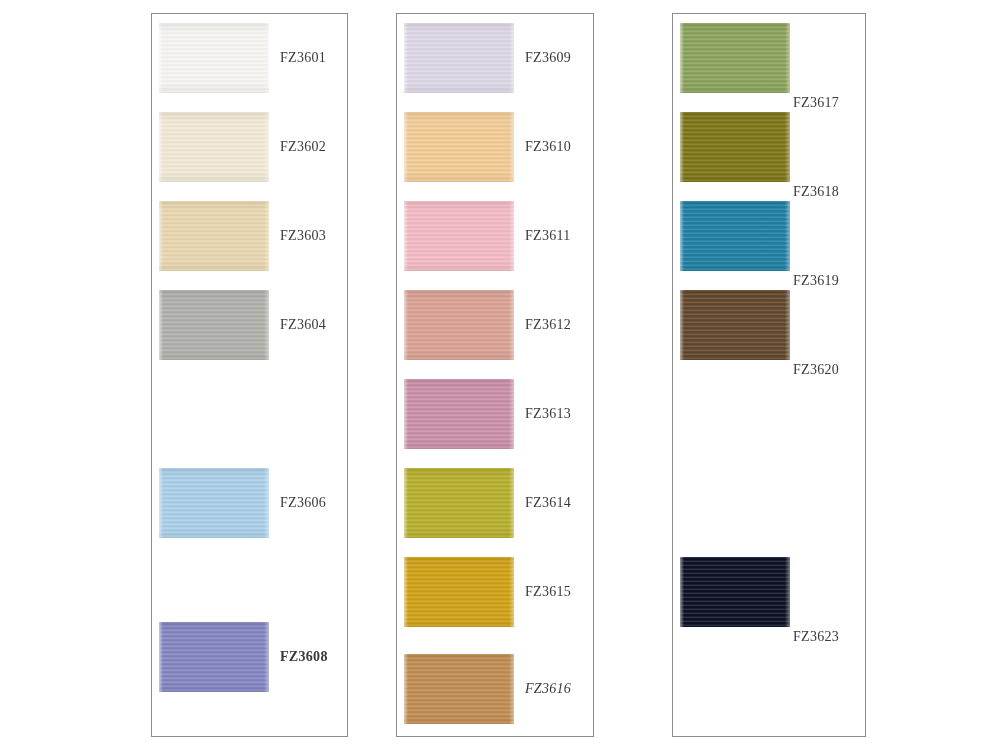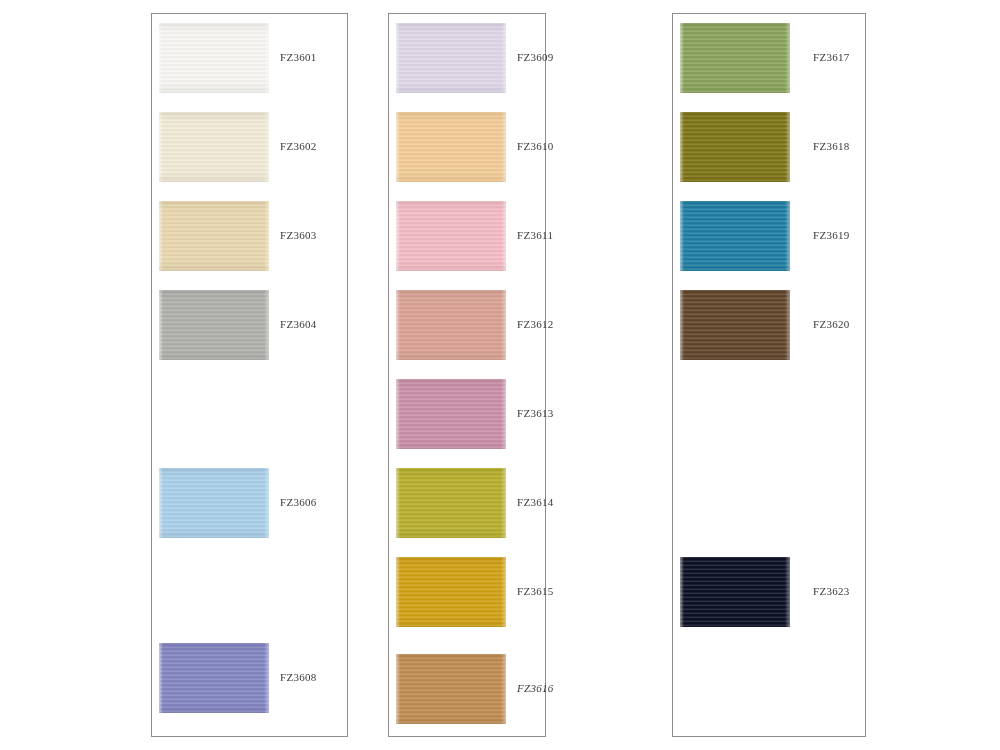--- a/index.html
+++ b/index.html
@@ -22,21 +22,21 @@
   }
   .panel {
     position: absolute;
     top: 13px;
     height: 724px;
     background: #ffffff;
     border: 1px solid #8c8c8c;
     box-sizing: border-box;
   }
   #panel-0 { left: 151px; width: 197px; }
-  #panel-1 { left: 388px; width: 158px; }
+  #panel-1 { left: 396px; width: 198px; }
   #panel-2 { left: 672px; width: 194px; }
 
   .swatch-row {
     position: absolute;
     left: 0;
     width: 100%;
     height: 70px;
   }
   .swatch {
     position: absolute;
@@ -76,30 +76,30 @@
   .swatch-shade {
     position: absolute;
     left: 0; right: 0; top: 0; bottom: 0;
     background:
       linear-gradient(to bottom, rgba(0,0,0,0.05) 0%, rgba(0,0,0,0) 14%, rgba(0,0,0,0) 86%, rgba(0,0,0,0.05) 100%);
     pointer-events: none;
   }
   .swatch-code {
     position: absolute;
     top: 26px;
-    font-size: 11px;
+    font-size: 14px;
     line-height: 17px;
     color: #3a3a3a;
     letter-spacing: 0.3px;
     white-space: nowrap;
     text-align: center;
   }
   #panel-0 .swatch-code { left: 128px; }
   #panel-1 .swatch-code { left: 128px; }
-  #panel-2 .swatch-code { left: 140px; }
+  #panel-2 .swatch-code { left: 120px; margin-top: 45px; }
 </style>
 </head>
 <body>
 
 <div id="chart-root">
 
   <div class="panel" id="panel-0">
       <div class="swatch-row" style="top: 9px;">
         <div class="swatch" title="FZ3601" style="background-color: rgb(246, 245, 241);">
           <div class="swatch-shade"></div>
@@ -123,21 +123,21 @@
           <div class="swatch-shade"></div>
         </div>
         <div class="swatch-code">FZ3604</div>
       </div>
       <div class="swatch-row" style="top: 454px;">
         <div class="swatch" title="FZ3606" style="background-color: rgb(169, 207, 233);">
           <div class="swatch-shade"></div>
         </div>
         <div class="swatch-code">FZ3606</div>
       </div>
-      <div class="swatch-row" style="top: 629px;">
+      <div class="swatch-row" style="top: 608px; font-weight: bold;">
         <div class="swatch" title="FZ3608" style="background-color: rgb(130, 132, 192);">
           <div class="swatch-shade"></div>
         </div>
         <div class="swatch-code">FZ3608</div>
       </div>
     </div>
   <div class="panel" id="panel-1">
       <div class="swatch-row" style="top: 9px;">
         <div class="swatch" title="FZ3609" style="background-color: rgb(222, 214, 230);">
           <div class="swatch-shade"></div>

